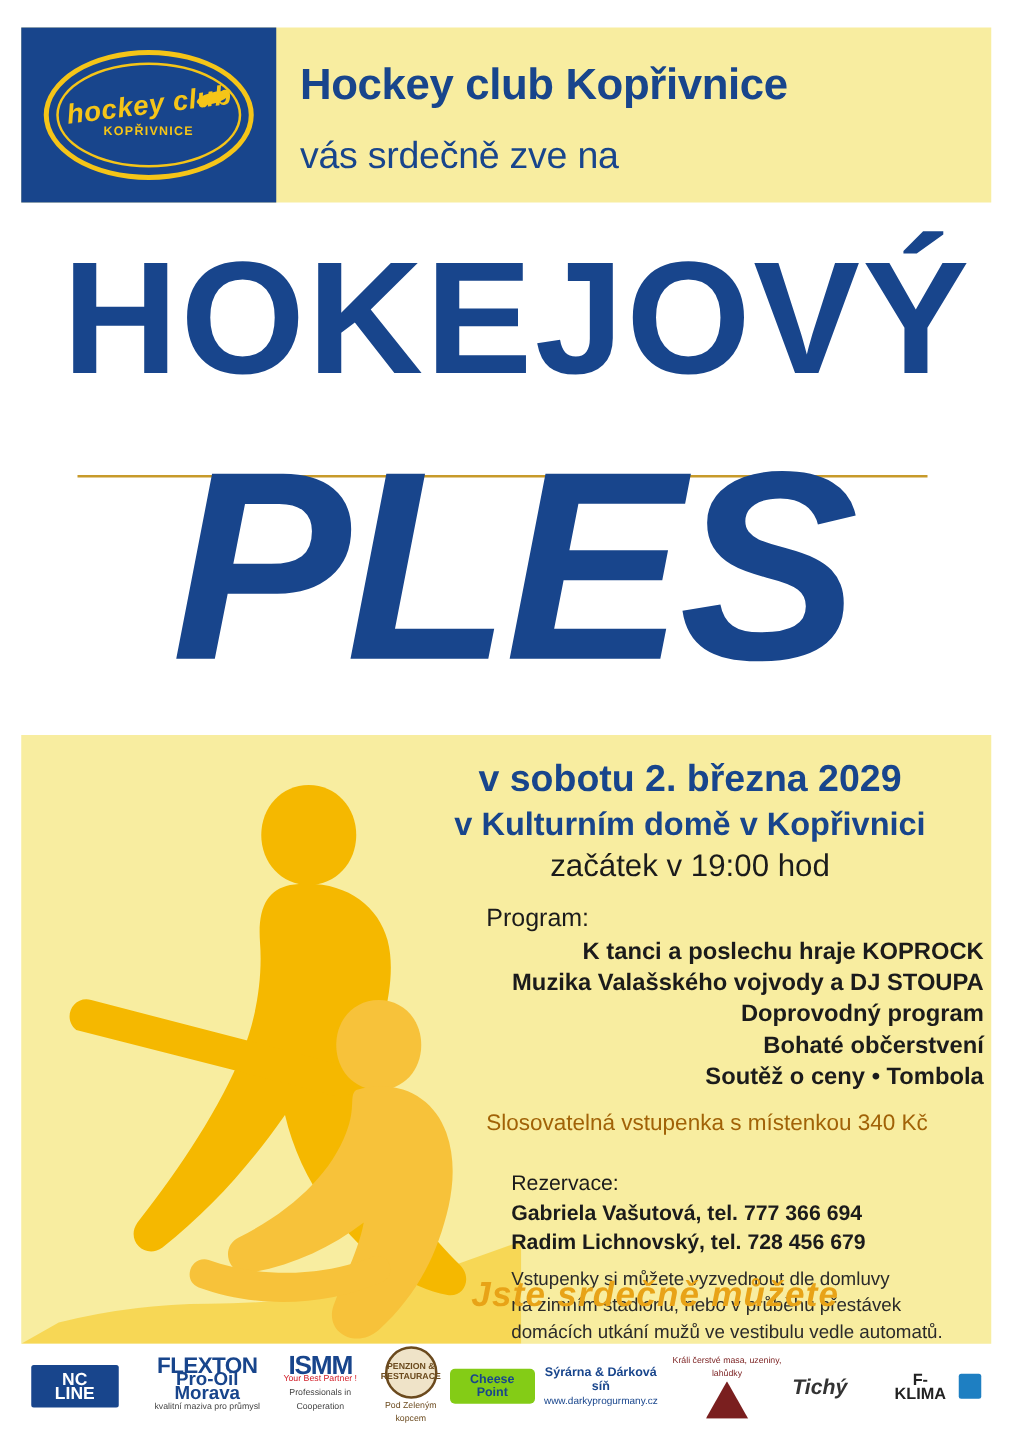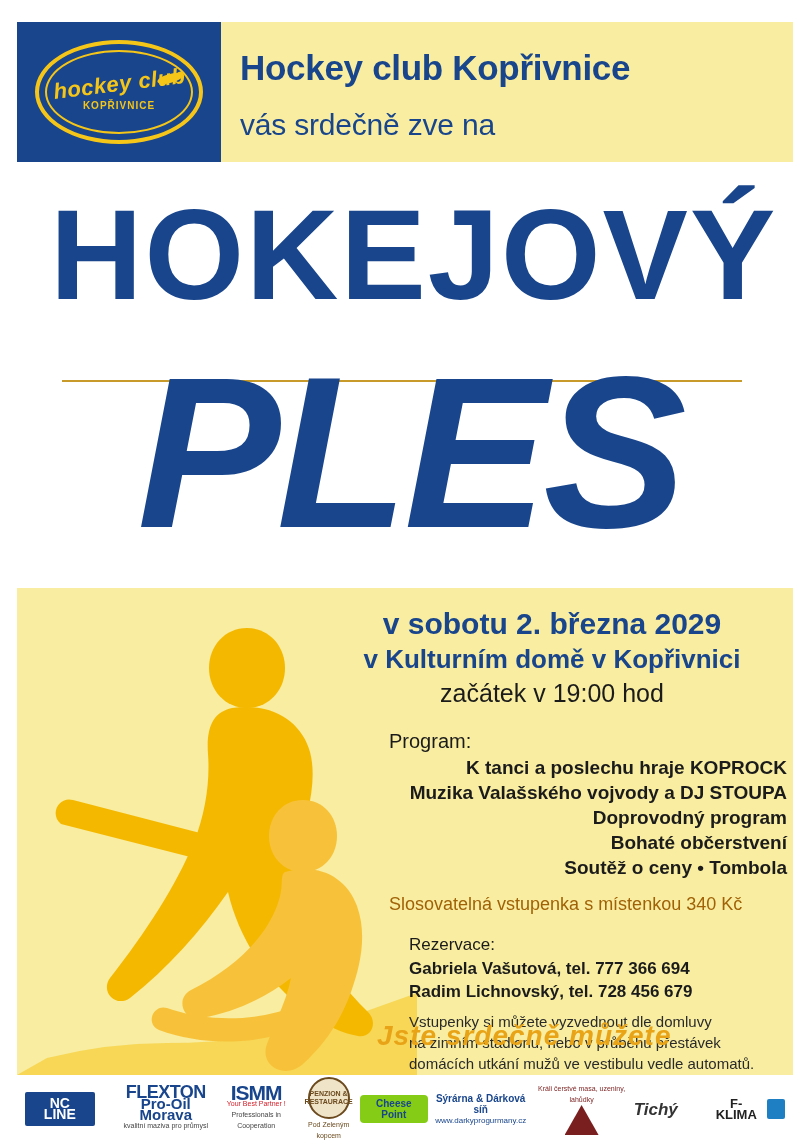--- a/index.html
+++ b/index.html
@@ -184,21 +184,21 @@
     text-align: center;
     line-height: 34px;
   }
   .line-time {
     font-size: 25px;
     color: #1b1b1b;
     text-align: center;
     line-height: 34px;
   }
   .program-block {
-    margin-top: 18px;
+    margin-top: 12px;
     padding-left: 72px;
   }
   .program-label {
     font-size: 20px;
     color: #1b1b1b;
     line-height: 27px;
   }
   .program-item {
     font-size: 19px;
     font-weight: bold;
@@ -206,21 +206,21 @@
     line-height: 25px;
     text-align: right;
   }
   .ticket-line {
     margin-top: 14px;
     padding-left: 72px;
     font-size: 18px;
     color: #a16207;
   }
   .res-block {
-    margin-top: 18px;
+    margin-top: 26px;
     padding-left: 92px;
   }
   .res-label {
     font-size: 17px;
     color: #1b1b1b;
     line-height: 24px;
   }
   .res-person {
     font-size: 17px;
     font-weight: bold;

